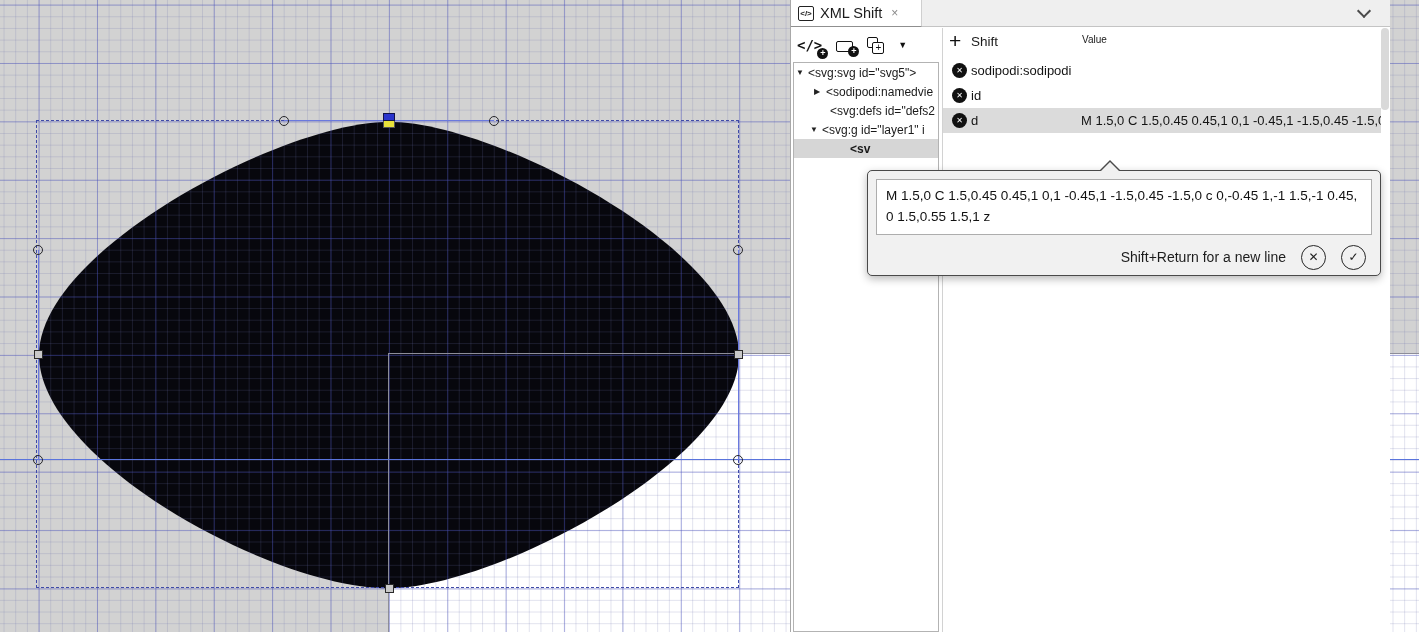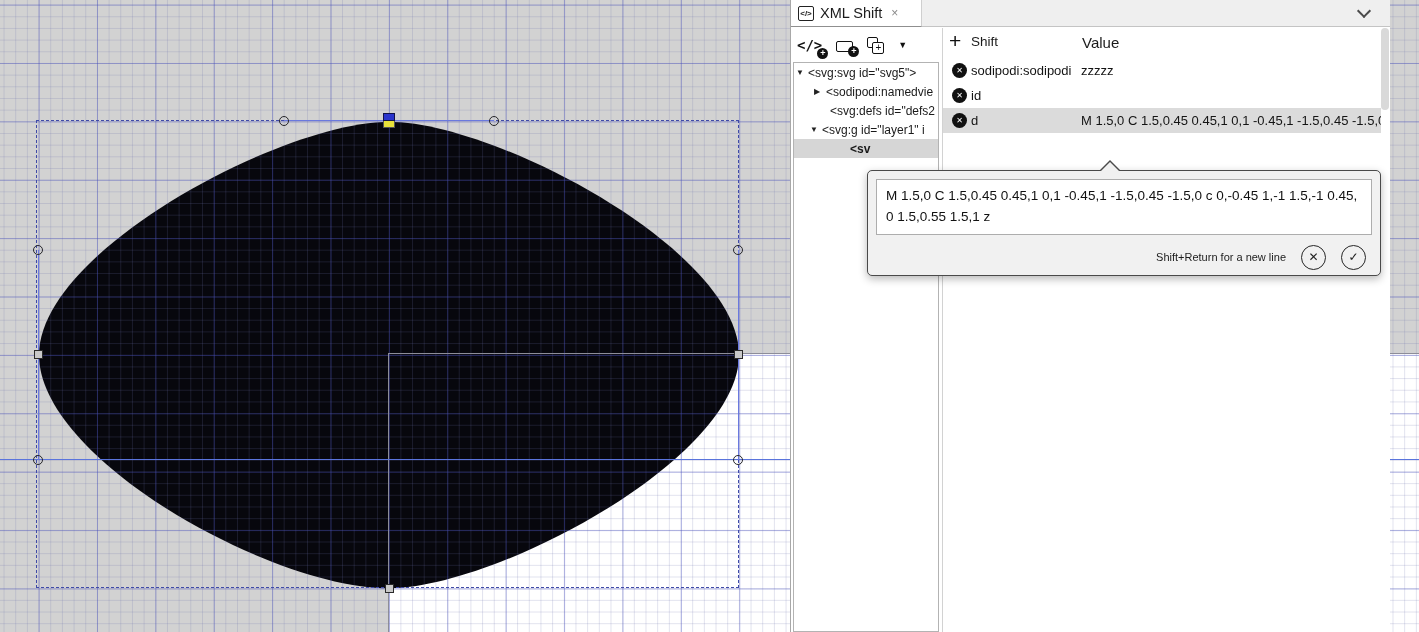--- a/index.html
+++ b/index.html
@@ -68,21 +68,21 @@
     border:1px solid #b3b3b3; background:#fff; overflow:hidden; font-size:12px; color:#1a1a1a; }
   .tree-row { height:19px; display:flex; align-items:center; white-space:nowrap; cursor:pointer; }
   .tree-row .exp { font-size:8px; color:#222; width:12px; flex:none; }
   .tree-row.selected { background:#d6d6d6; }
 
   
   .attr-area { position:absolute; left:151px; top:0; right:0; bottom:0; border-left:1px solid #d2d2d2; }
   .attr-header { position:absolute; left:0; top:0; right:0; height:30px; }
   .add-attr { position:absolute; left:6px; top:1px; font-size:21px; font-weight:300; color:#111; cursor:pointer; }
   .col-name { position:absolute; left:28px; top:6px; font-size:13.5px; color:#1a1a1a; }
-  .col-value { position:absolute; left:139px; top:6px; font-size:15px; color:#1a1a1a; }
+  .col-value { position:absolute; left:139px; top:6px; font-size:10px; color:#1a1a1a; }
   .attr-rows { position:absolute; left:0; top:30px; right:0; }
   .a-row { height:25px; display:flex; align-items:center; margin-right:9px; font-size:13px; color:#141414; cursor:pointer; }
   .a-row.selected { background:#dbdbdb; }
   .del { margin-left:9px; flex:none; width:15px; height:15px; border-radius:50%; background:#111;
     color:#fff; font-size:8px; line-height:15px; text-align:center; }
   .a-name { margin-left:4px; width:110px; flex:none; white-space:nowrap; overflow:hidden; }
   .a-value { flex:1; white-space:nowrap; overflow:hidden; }
   .scrollbar { position:absolute; right:1px; top:0; width:8px; bottom:0; }
   .scroll-thumb { position:absolute; top:0; left:0; width:8px; height:82px; background:#d9d9d9; border-radius:4px; }
 
@@ -91,21 +91,21 @@
     border:1px solid #4a4a4a; border-radius:5px; box-shadow:0 3px 8px rgba(0,0,0,0.28); z-index:50; }
   .notch-outer { position:absolute; top:-11px; left:231px; width:0; height:0;
     border-left:11px solid transparent; border-right:11px solid transparent; border-bottom:11px solid #4a4a4a; }
   .notch-inner { position:absolute; top:-9px; left:233px; width:0; height:0;
     border-left:9px solid transparent; border-right:9px solid transparent; border-bottom:9px solid #f1f1f1; }
   .vtext { position:absolute; left:8px; right:8px; top:8px; height:56px; background:#fff;
     border:1px solid #adadad; padding:5px 9px; font-size:13.5px; line-height:21px; color:#111;
     word-break:break-all; overflow:hidden; }
   .vfooter { position:absolute; left:0; right:0; bottom:0; height:36px; display:flex; align-items:center;
     justify-content:flex-end; gap:15px; padding-right:14px; }
-  .hint { font-size:11px; color:#1c1c1c; }
+  .hint { font-size:14px; color:#1c1c1c; }
   .circ-btn { width:25px; height:25px; border:1.6px solid #262626; border-radius:50%; background:transparent;
     display:flex; align-items:center; justify-content:center; font-size:12px; color:#1c1c1c; cursor:pointer; }
 </style>
 </head>
 <body>
 
 <div id="canvas">
   <div id="page-rect"></div>
 
   <svg id="shape-svg" viewBox="0 0 1419 632" xmlns="http://www.w3.org/2000/svg">
@@ -198,21 +198,20 @@
       <div class="attr-header">
         <span class="add-attr">+</span>
         <span class="col-name">Shift</span>
         <span class="col-value">Value</span>
       </div>
 
       <div class="attr-rows">
         <div class="a-row">
           <span class="del">✕</span>
           <span class="a-name">sodipodi:sodipodi</span>
-          <span class="a-value">zzzzz</span>
         </div>
         <div class="a-row">
           <span class="del">✕</span>
           <span class="a-name">id</span>
         </div>
         <div class="a-row selected">
           <span class="del">✕</span>
           <span class="a-name">d</span>
           <span class="a-value">M 1.5,0 C 1.5,0.45 0.45,1 0,1 -0.45,1 -1.5,0.45 -1.5,0 c 0,-0...</span>
         </div>

